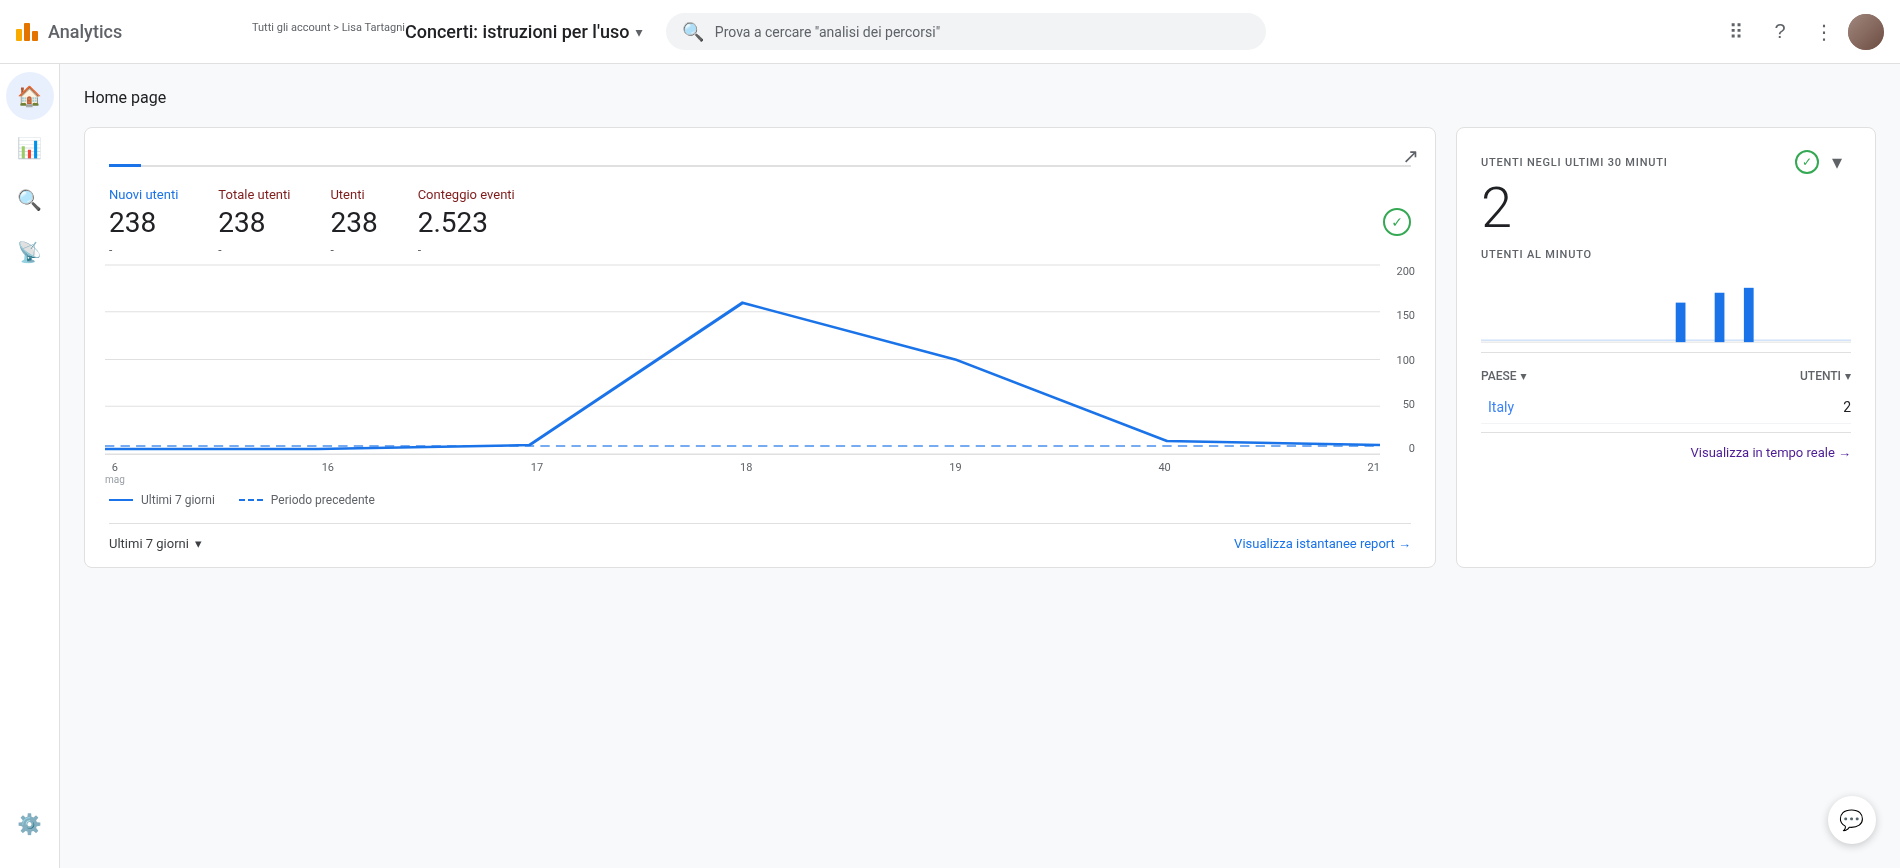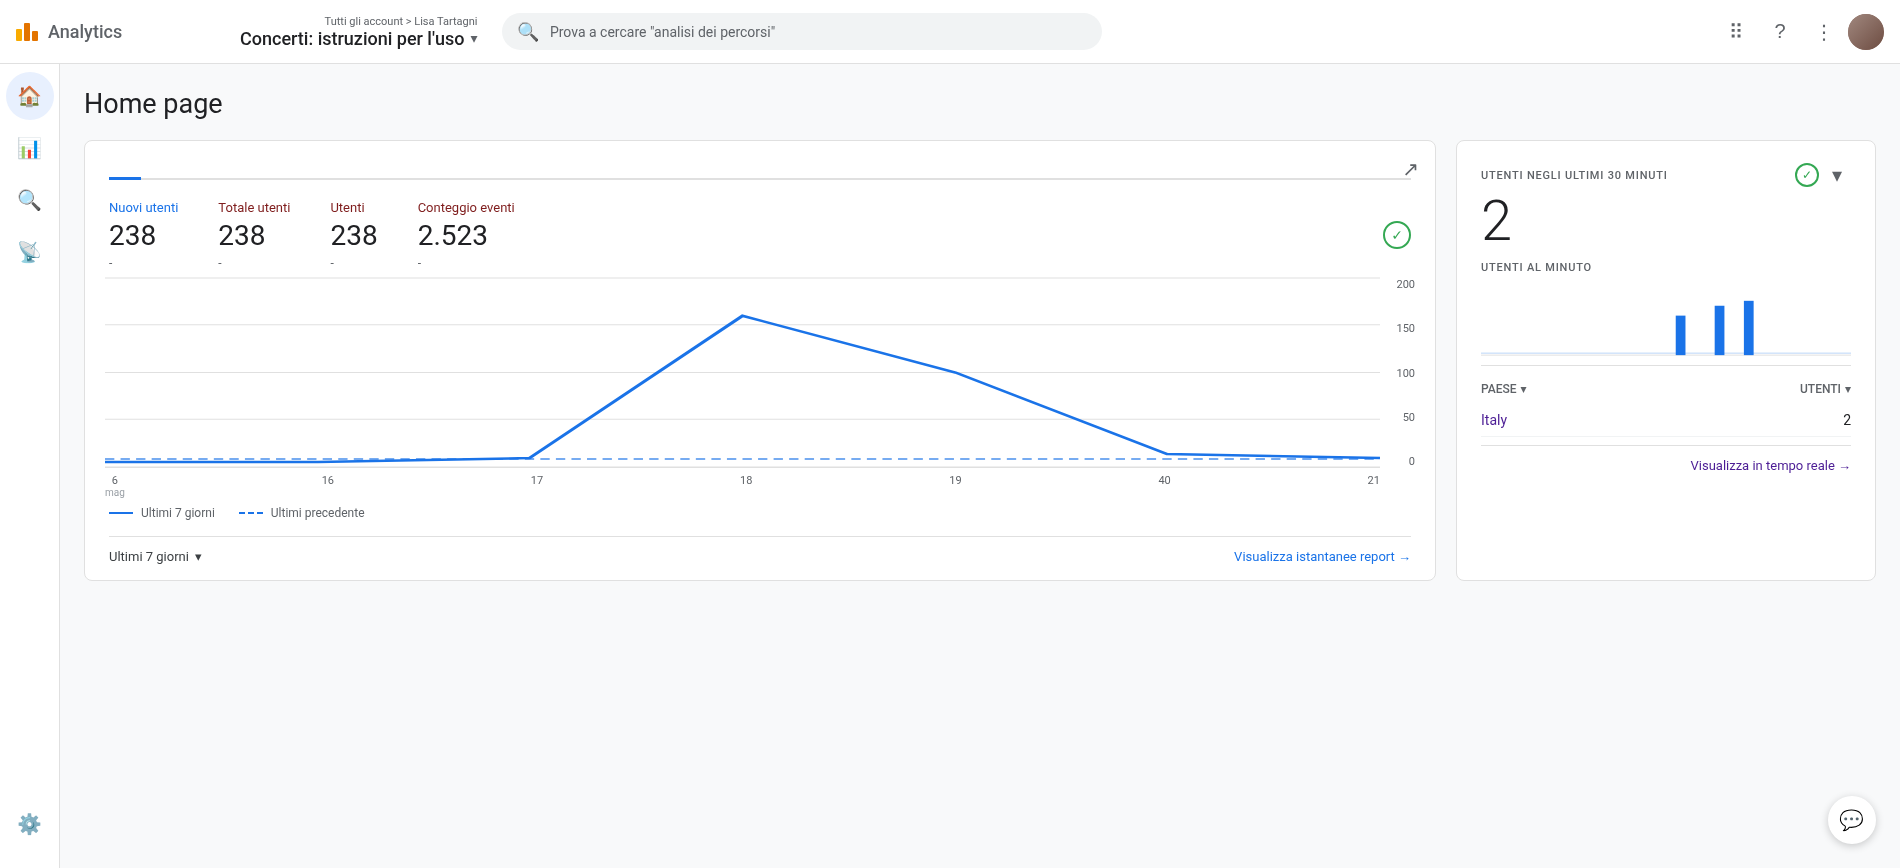--- a/index.html
+++ b/index.html
@@ -35,23 +35,22 @@
     .logo-bar-1 { height: 12px; background: #f9ab00; }
     .logo-bar-2 { height: 18px; background: #e37400; }
     .logo-bar-3 { height: 10px; background: #e37400; }
     .header-title {
       font-size: 18px;
       font-weight: 500;
       color: #5f6368;
     }
     .header-breadcrumb {
       display: flex;
-      flex-direction: column;
-      margin-left: 4px;
-      text-align: right;
+      flex-direction: row;
+      margin-left: 16px;
     }
     .breadcrumb-top {
       font-size: 11px;
       color: #5f6368;
     }
     .breadcrumb-main {
       display: flex;
       align-items: center;
       gap: 6px;
       font-size: 18px;
@@ -139,21 +138,21 @@
     }
 
     
     .main {
       margin-top: 64px;
       margin-left: 60px;
       padding: 24px;
       min-height: calc(100vh - 64px);
     }
     .page-title {
-      font-size: 27px;
+      font-size: 16px;
       font-weight: 400;
       color: #202124;
       margin-bottom: 20px;
     }
     .content-grid {
       display: grid;
       grid-template-columns: 1fr 420px;
       gap: 20px;
     }
 
@@ -351,21 +350,21 @@
       font-weight: 500;
       cursor: pointer;
     }
     .country-row {
       display: flex;
       justify-content: space-between;
       align-items: center;
       padding: 8px 0;
       border-bottom: 1px solid #f1f3f4;
     }
-    .country-name { font-size: 14px; color: #4c1d95; }
+    .country-name { font-size: 14px; color: #3b82f6; margin-left: 7px; }
     .country-value { font-size: 14px; color: #202124; }
 
     .realtime-footer {
       border-top: 1px solid #e0e0e0;
       padding-top: 12px;
       margin-top: 8px;
     }
     .view-realtime-link {
       color: #4c1d95;
       font-size: 13px;
@@ -548,21 +547,21 @@
         </div>
       </div>
 
       <div class="chart-legend">
         <div class="legend-item">
           <div class="legend-line"></div>
           <span>Ultimi 7 giorni</span>
         </div>
         <div class="legend-item">
           <div class="legend-line-dashed"></div>
-          <span>Ultimi precedente</span>
+          <span>Periodo precedente</span>
         </div>
       </div>
 
       <div class="card-footer">
         <div class="period-selector">
           <span>Ultimi 7 giorni</span>
           <span>▾</span>
         </div>
         <a class="view-report-link">Visualizza istantanee report →</a>
       </div>

